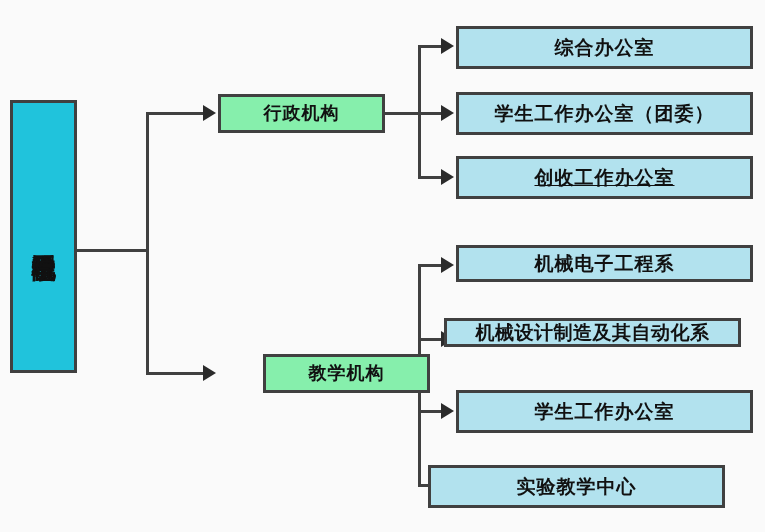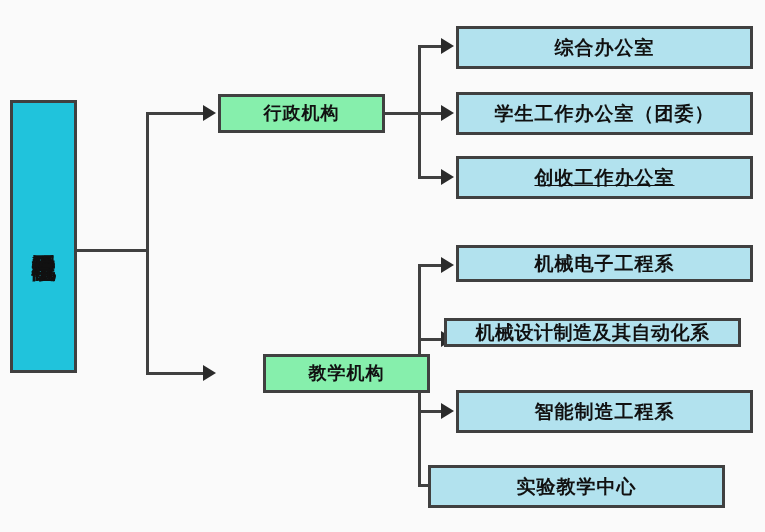--- a/index.html
+++ b/index.html
@@ -127,17 +127,17 @@
   <div class="node leaf" style="left:456px; top:26px; width:297px; height:43px;">综合办公室</div>
 
   <div class="node leaf" style="left:456px; top:92px; width:297px; height:43px;">学生工作办公室（团委）</div>
 
   <div class="node leaf" style="left:456px; top:156px; width:297px; height:43px;text-decoration:underline;">创收工作办公室</div>
 
   <div class="node leaf" style="left:456px; top:245px; width:297px; height:37px;">机械电子工程系</div>
 
   <div class="node leaf long" style="left:444px; top:318px; width:297px; height:29px;">机械设计制造及其自动化系</div>
 
-  <div class="node leaf" style="left:456px; top:390px; width:297px; height:43px;">智能制造工程系</div>
+  <div class="node leaf" style="left:456px; top:390px; width:297px; height:43px;">学生工作办公室</div>
 
   <div class="node leaf" style="left:428px; top:465px; width:297px; height:43px;">实验教学中心</div>
 
 </div>
 
 </body></html>

